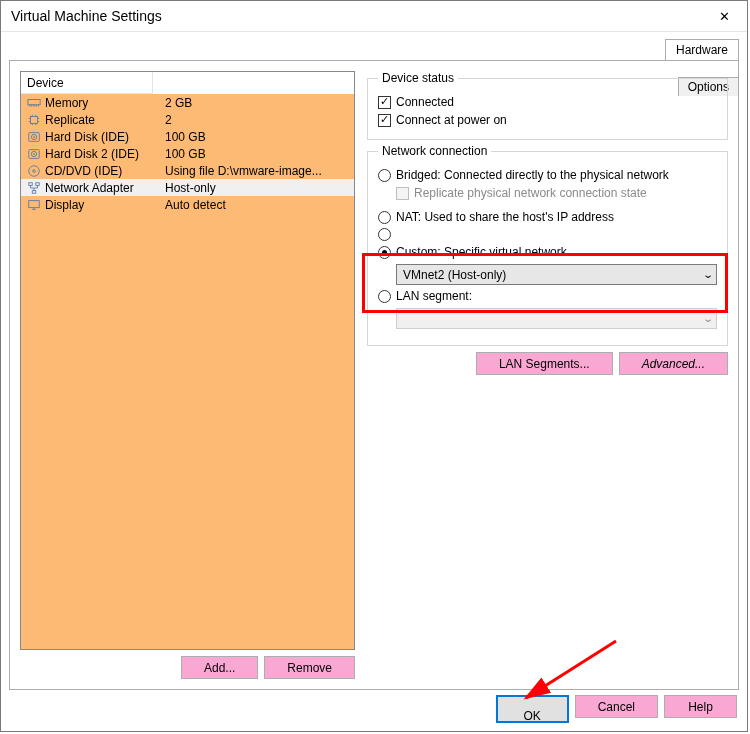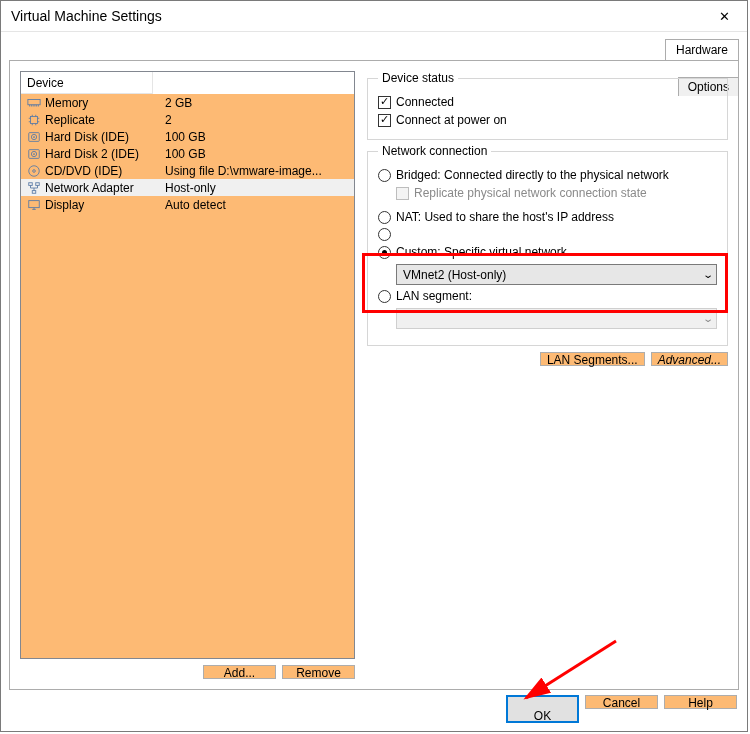--- a/index.html
+++ b/index.html
@@ -128,25 +128,25 @@
   .device-icon svg { width: 14px; height: 14px; }
 
   .left-buttons {
     display: flex;
     justify-content: flex-end;
     gap: 6px;
     margin-top: 6px;
   }
   .btn {
     min-width: 73px;
-    height: 14px;
+    height: 23px;
     border: 1px solid #adadad;
-    background: #fdba74;
+    background: #f9a8d4;
     font: inherit;
-    padding: 0 6px;
+    padding: 0 22px;
     box-sizing: border-box;
   }
   .btn:disabled { color: #888; background: #e1e1e1; border-color: #c9c9c9; }
 
   
   .right {
     flex: 1;
     position: relative;
     font-size: 12px;
   }

